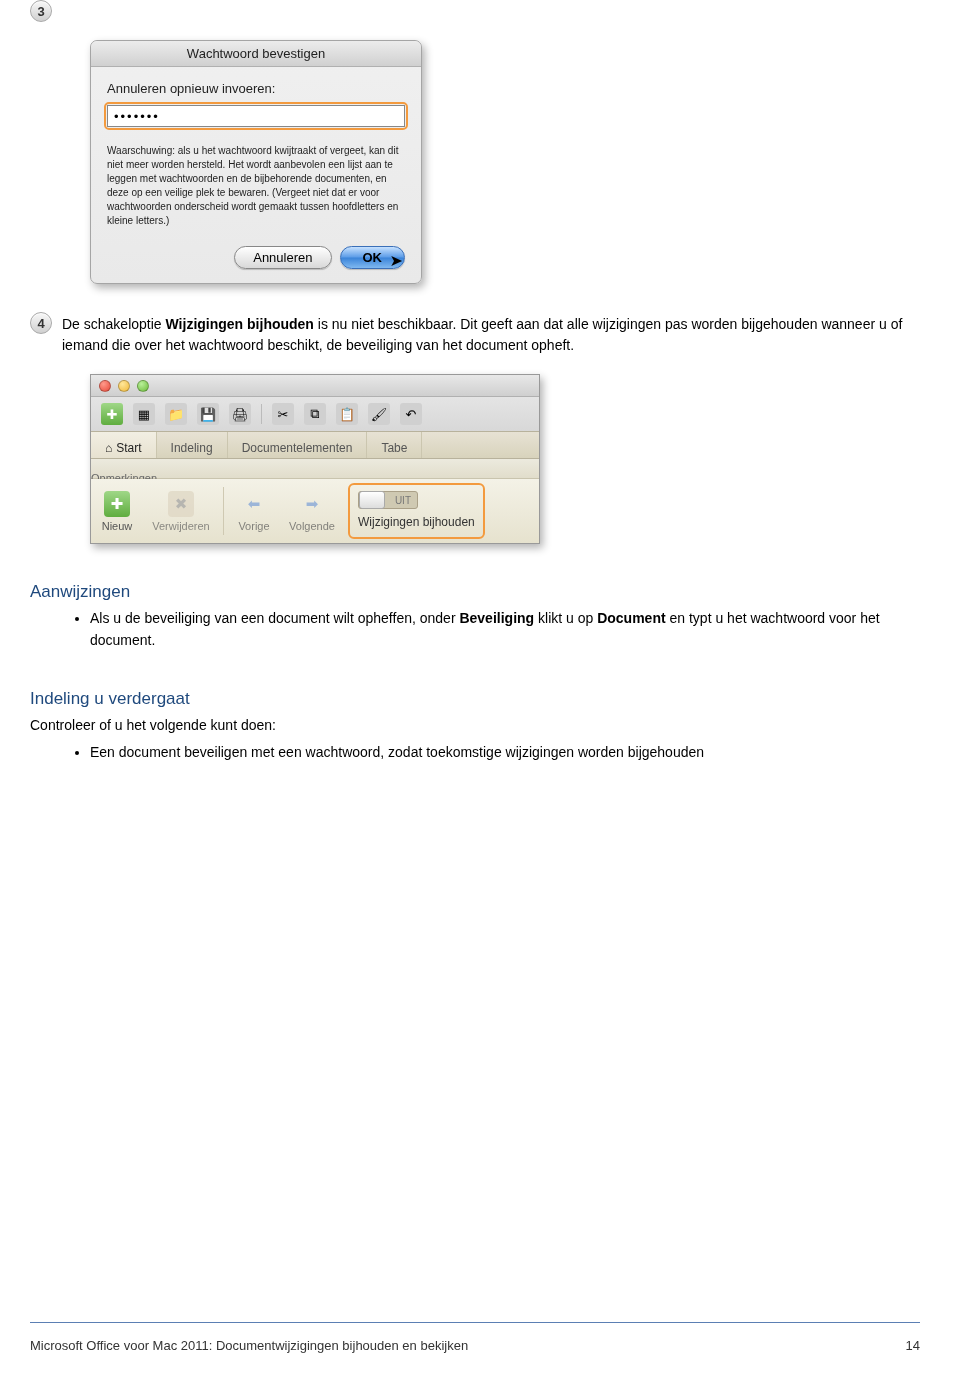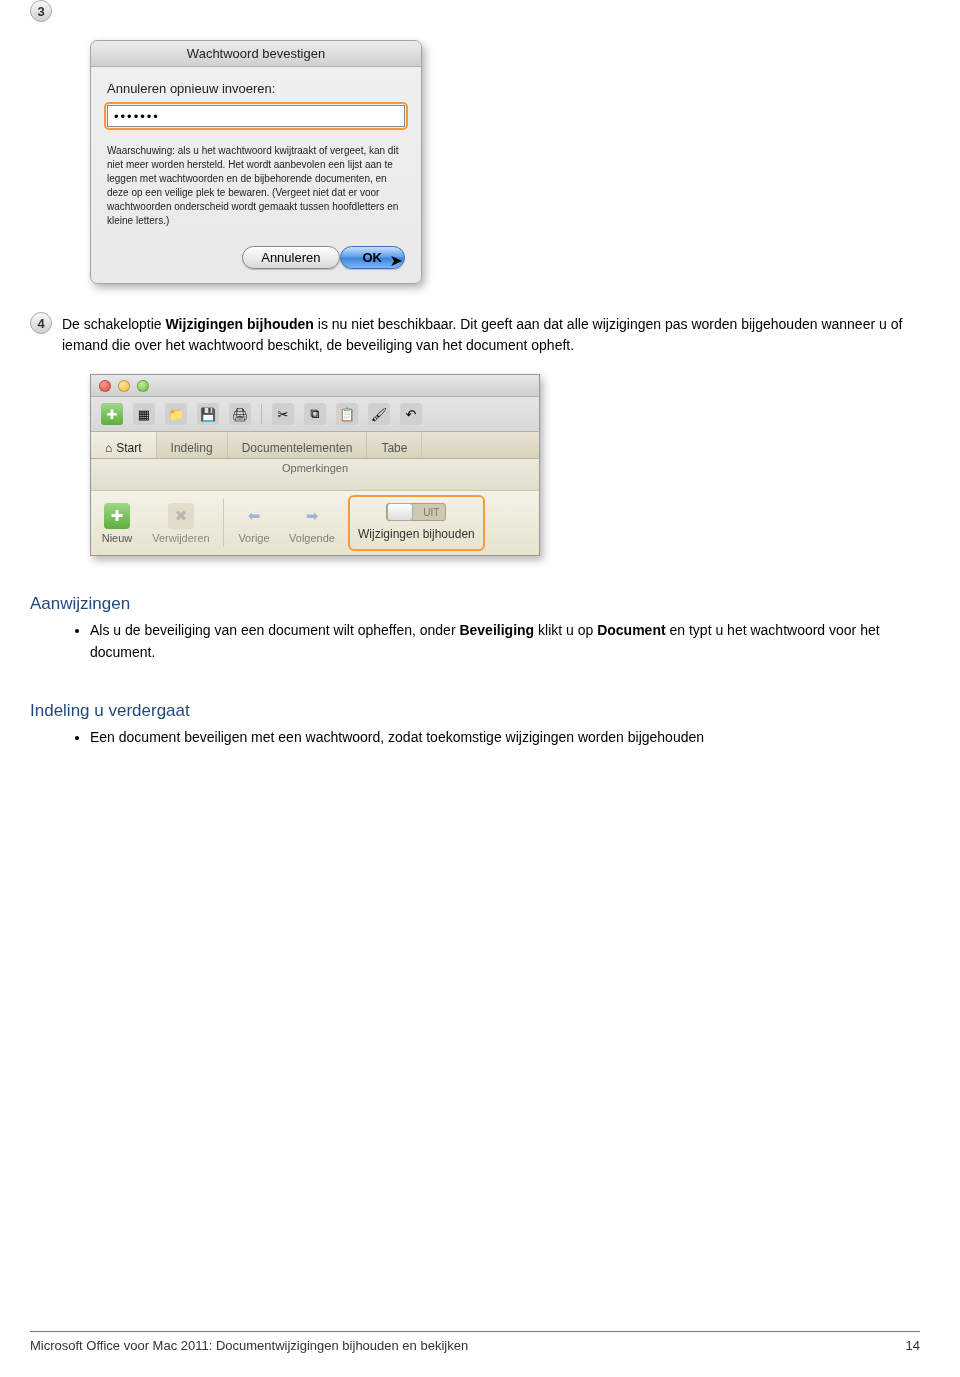--- a/index.html
+++ b/index.html
@@ -91,21 +91,21 @@
   }
   .pw-warning {
     font-size: 10px;
     color: #222;
     line-height: 1.4;
     margin-top: 14px;
   }
   .pw-buttons {
     display: flex;
     justify-content: flex-end;
-    gap: 0;
+    gap: 8px;
     margin-top: 18px;
     align-items: center;
     position: relative;
   }
   .mac-btn {
     border-radius: 12px;
     padding: 3px 18px;
     font-size: 13px;
     border: 1px solid #888;
     background: linear-gradient(#ffffff, #d8d8d8);
@@ -183,27 +183,27 @@
     color: #555;
     border-right: 1px solid #cbc6af;
     display:flex;align-items:center;gap:4px;
   }
   .tab-active {
     background: linear-gradient(#f2efe3, #e7e2d0);
     color: #222;
     font-weight: 500;
   }
   .subhead {
-    height: 32px;
+    height: 20px;
     background: linear-gradient(#eceade, #e1ddcb);
     font-size: 11px;
     color: #666;
-    text-align: center;
+    text-align: left;
     border-bottom: 1px solid #c9c4ae;
-    padding-top:3px;
+    padding-top:13px;
   }
   .rib-body {
     height: 64px;
     background: linear-gradient(#f4f2e7, #e6e2ce);
     display: flex;
     align-items: center;
     position: relative;
   }
   .rib-item {
     display:flex;flex-direction:column;align-items:center;justify-content:center;
@@ -218,21 +218,21 @@
     font-size:15px;
     margin-bottom:3px;
   }
   .sep { width:1px;height:48px;background:#cfc9b2;margin:0 4px;}
   .wijz-group {
     border: 2px solid #f39a3e;
     border-radius: 6px;
     height: 56px;
     padding: 2px 8px 4px 8px;
     margin-left: 4px;
-    display:flex;flex-direction:column;align-items:center;justify-content:center;
+    display:flex;flex-direction:column;justify-content:center;
   }
   .toggle-off {
     width:60px;height:18px;background:#cfc9b2;border:1px solid #aaa088;border-radius:3px;
     position:relative;font-size:10px;color:#777;display:flex;align-items:center;justify-content:flex-end;padding-right:6px;
   }
   .toggle-knob{position:absolute;left:0;top:-1px;width:26px;height:18px;background:linear-gradient(#fff,#ddd);border:1px solid #aaa;border-radius:3px;}
 
   .section-title {
     color: #1f497d;
     font-size: 17px;
@@ -250,21 +250,21 @@
     margin: 4px 0 6px 0;
     line-height: 1.5;
   }
 
   .footer {
     position: absolute;
     bottom: 24px;
     left: 30px;
     right: 40px;
     border-top: 1px solid #5b7fb3;
-    padding-top: 6px;
+    padding-top: 15px;
     display: flex;
     justify-content: space-between;
     font-size: 13px;
     color: #333;
   }
 </style>
 </head>
 <body>
 
 <div class="page">
@@ -358,20 +358,21 @@
   </div>
 
   <div class="section-title">Aanwijzingen</div>
   <ul class="bullets">
     <li>
       <span>Als u de beveiliging van een document wilt opheffen, onder </span><span class="bold">Beveiliging</span><span> klikt u op </span><span class="bold">Document</span><span> en typt u het wachtwoord voor het document.</span>
     </li>
   </ul>
 
   <div class="section-title">Indeling u verdergaat</div>
+  <div class="subhead-text">Controleer of u het volgende kunt doen:</div>
   <ul class="bullets">
     <li>Een document beveiligen met een wachtwoord, zodat toekomstige wijzigingen worden bijgehouden</li>
   </ul>
 
 </div>
 
 <div class="footer">
   <span>Microsoft Office voor Mac 2011: Documentwijzigingen bijhouden en bekijken</span>
   <span>14</span>
 </div>

